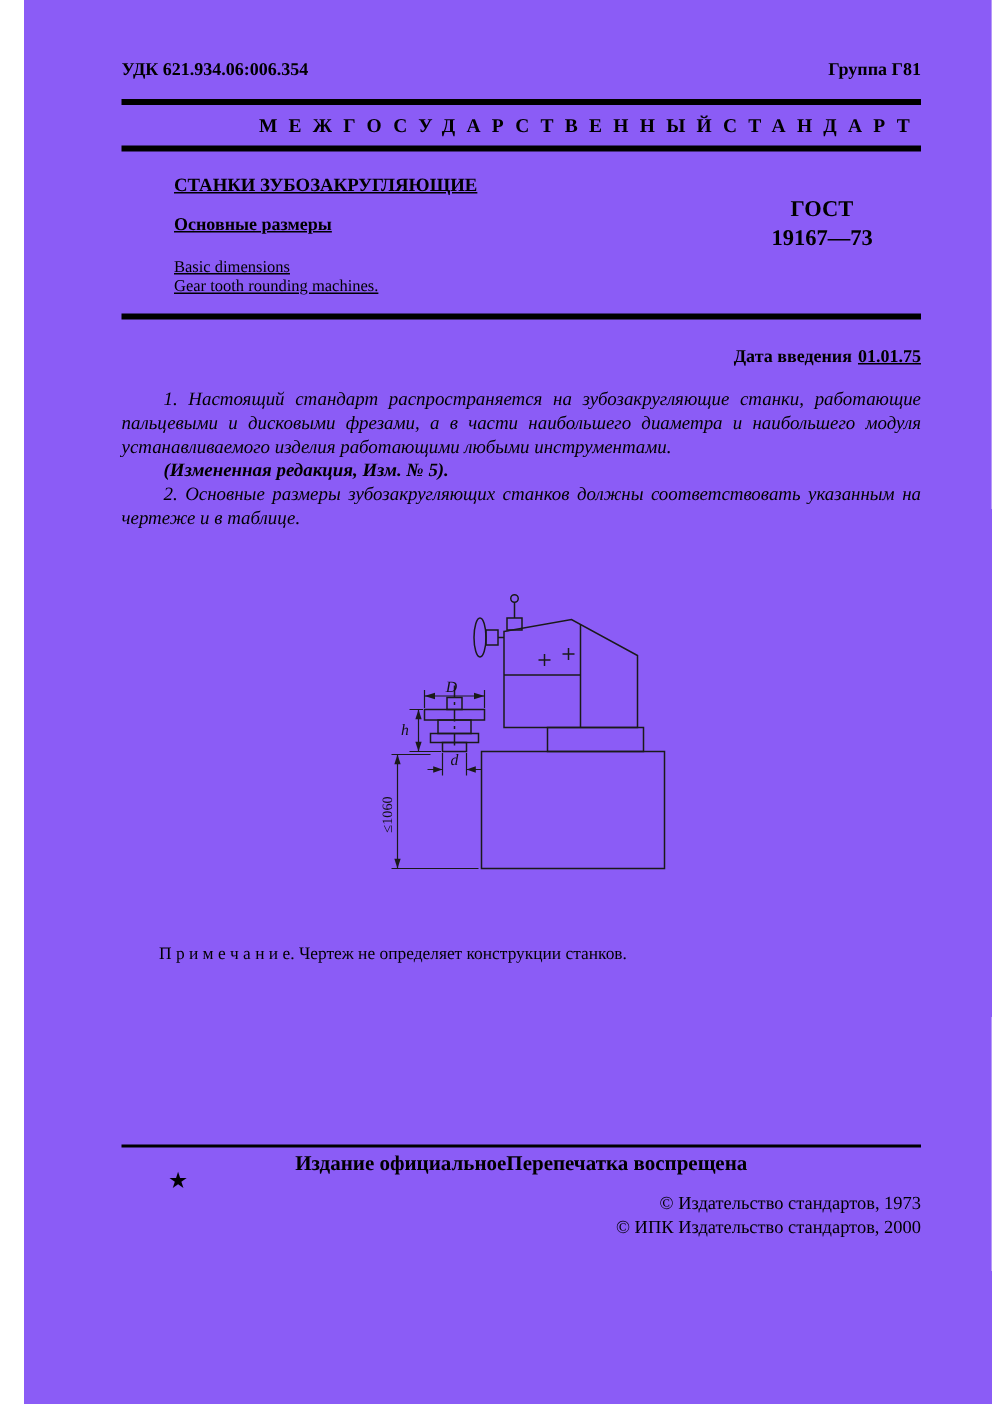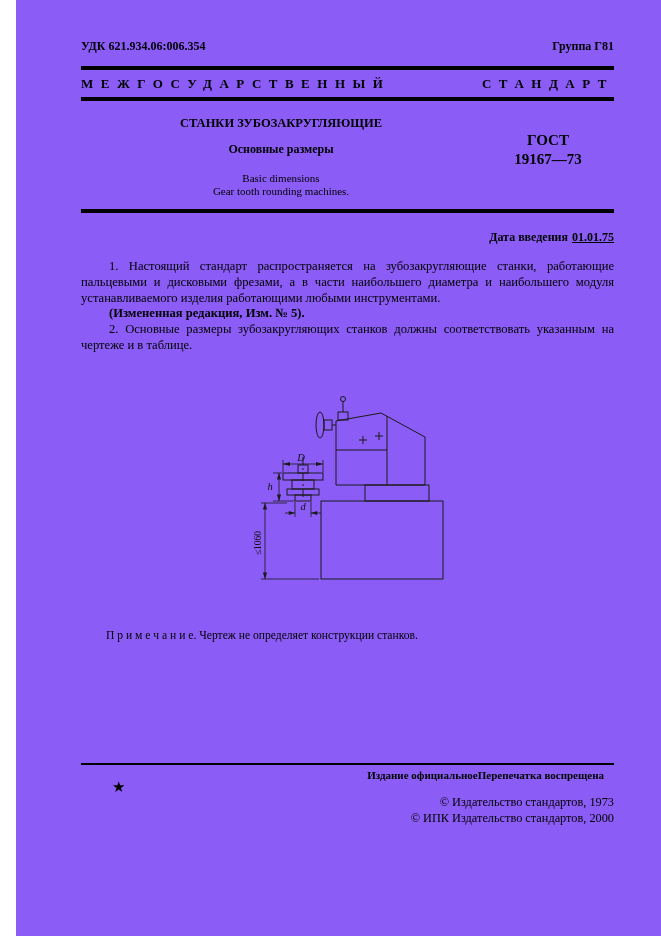--- a/index.html
+++ b/index.html
@@ -3,35 +3,35 @@
 <meta charset="utf-8">
 <style>
   html,body{margin:0;padding:0;background:#ffffff;}
   .page{position:relative;width:661px;height:936px;background:#8b5cf6;font-family:"Liberation Serif",serif;color:#000;overflow:hidden;margin-left:16px;}
   .abs{position:absolute;}
   .top-row{left:65px;right:63px;top:39px;display:flex;justify-content:space-between;font-size:12px;font-weight:bold;}
   .rule{left:65px;right:63px;height:4px;background:#000;}
   .rule-1{top:66px;}
   .rule-2{top:97px;}
   .rule-3{top:209px;}
-  .banner{left:65px;right:63px;top:76px;display:flex;justify-content:space-between;font-size:13px;font-weight:bold;letter-spacing:7.5px;white-space:nowrap;}
-  .title-left{left:100px;width:330px;top:116px;text-align:center;}
+  .banner{left:65px;right:63px;top:76px;display:flex;justify-content:flex-end;font-size:13px;font-weight:bold;letter-spacing:7.5px;white-space:nowrap;}
+  .title-left{left:100px;width:330px;top:116px;text-align:left;text-decoration:underline;}
   .title-main{font-size:12.5px;font-weight:bold;}
   .title-sub{margin-top:11px;font-size:12px;font-weight:bold;}
   .title-en{margin-top:15px;font-size:11px;line-height:13px;}
   .gost-block{left:468px;width:128px;top:131px;text-align:center;font-size:15px;font-weight:bold;line-height:19px;}
   .date-line{right:63px;top:230px;font-size:12px;font-weight:bold;}
   .date-line u{margin-left:4px;}
   .body-text{left:65px;right:63px;top:259px;font-size:12.6px;line-height:15.8px;text-align:justify;}
-  .body-text p{margin:0;text-indent:28px;}
+  .body-text p{margin:0;text-indent:28px;font-style:italic;}
   .b{font-weight:bold;}
   .drawing{left:237px;top:393px;}
   .note{left:90px;top:629px;font-size:11.6px;}
   .footer-rule{left:65px;right:63px;top:763px;height:2px;background:#000;}
-  .footer-row{left:65px;right:73px;top:769px;display:flex;justify-content:flex-end;font-size:11px;font-weight:bold;}
+  .footer-row{left:65px;right:63px;top:769px;display:flex;justify-content:center;font-size:14px;font-weight:bold;}
   .star{left:96px;top:778px;font-size:15px;}
   .copyright{right:63px;top:795px;text-align:right;font-size:12.3px;line-height:15.8px;}
 </style>
 </head>
 <body>
 
 <div class="page">
 
   <div class="abs top-row">
     <span>УДК 621.934.06:006.354</span>

